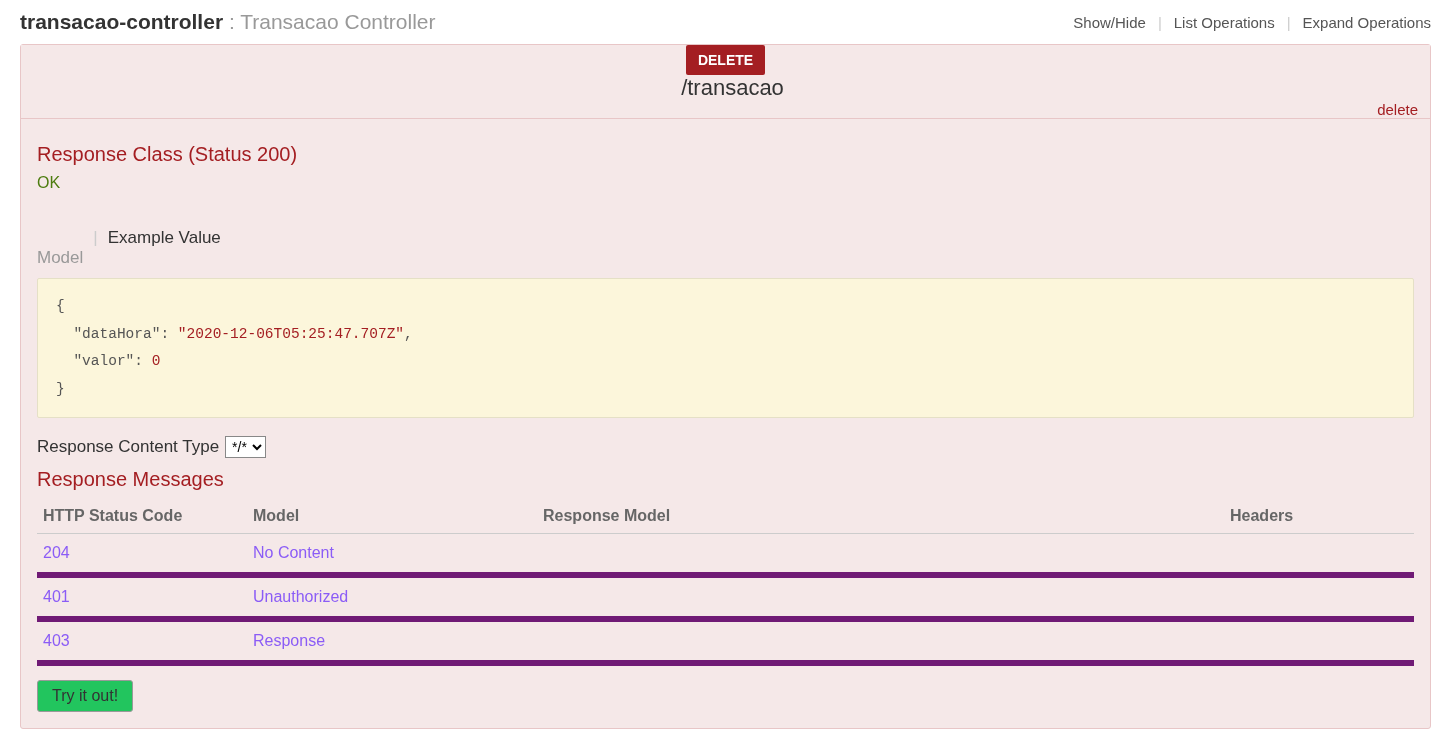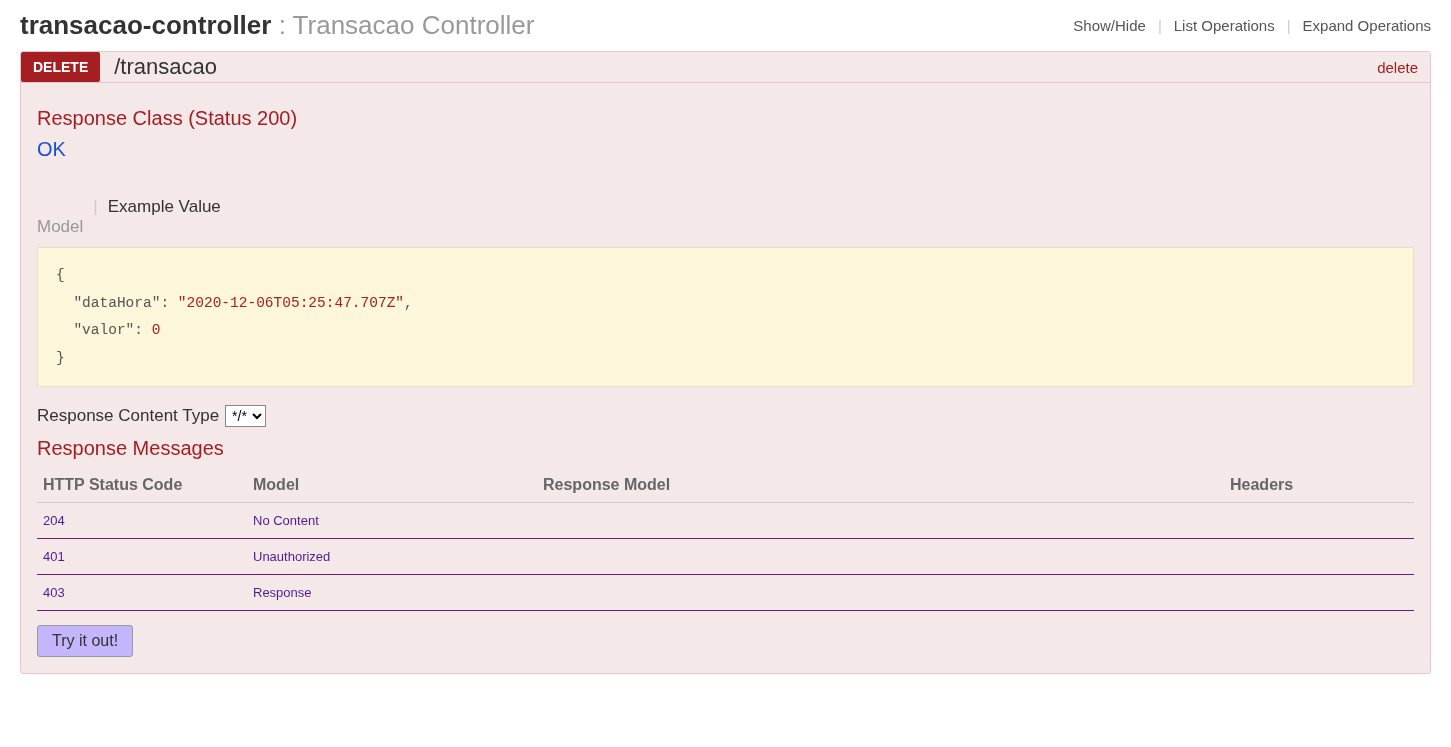--- a/index.html
+++ b/index.html
@@ -14,21 +14,21 @@
   .wrapper {
     padding: 10px 20px 20px 20px;
   }
   .header-row {
     display: flex;
     justify-content: space-between;
     align-items: center;
     padding-bottom: 6px;
   }
   .header-title {
-    font-size: 26px;
+    font-size: 21px;
     font-weight: 400;
     color: #999;
   }
   .header-title .strong {
     font-weight: 700;
     color: #333;
   }
   .header-actions {
     display: flex;
     align-items: center;
@@ -49,20 +49,21 @@
     border-radius: 3px;
     background: #f5e8e8;
     margin-top: 4px;
   }
   .op-head {
     display: flex;
     align-items: center;
     background: #f5e8e8;
     border-bottom: 1px solid #e8c6c7;
     position: relative;
+    flex-direction: column;
   }
   .method-badge {
     background: #a41e22;
     color: #fff;
     font-weight: 700;
     font-size: 14px;
     padding: 7px 12px;
     border-radius: 2px;
     margin: 0;
   }
@@ -81,22 +82,22 @@
   .op-body {
     padding: 14px 16px 16px 16px;
   }
   .section-heading {
     color: #a41e22;
     font-size: 20px;
     font-weight: 400;
     margin: 10px 0 8px 0;
   }
   .status-ok {
-    font-size: 20px;
-    color: #1d4ed8;
+    font-size: 16px;
+    color: #4d7c0f;
     margin-bottom: 16px;
   }
   .tab-row {
     display: flex;
     align-items: center;
     margin-bottom: 10px;
     font-size: 17px;
   }
   .tab-row .tab {
     padding: 0;
@@ -148,31 +149,31 @@
   table.resp th {
     text-align: left;
     font-weight: 700;
     color: #666;
     font-size: 16px;
     padding: 8px 6px;
     border-bottom: 1px solid #ccc;
   }
   table.resp td {
     padding: 10px 6px;
-    font-size: 13px;
-    border-bottom: 1px solid #701a75;
-    color: #4c1d95;
+    font-size: 16px;
+    border-bottom: 6px solid #701a75;
+    color: #8b5cf6;
   }
   .col-code { width: 210px; }
   .col-reason { width: 290px; }
   .col-model { width: auto; }
   .col-headers { width: 190px; }
   .try-btn {
     margin-top: 14px;
-    background: #c4b5fd;
+    background: #22c55e;
     border: 1px solid #999;
     border-radius: 3px;
     padding: 6px 14px;
     font-size: 16px;
     cursor: pointer;
     color: #333;
   }
 </style>
 </head>
 <body>

